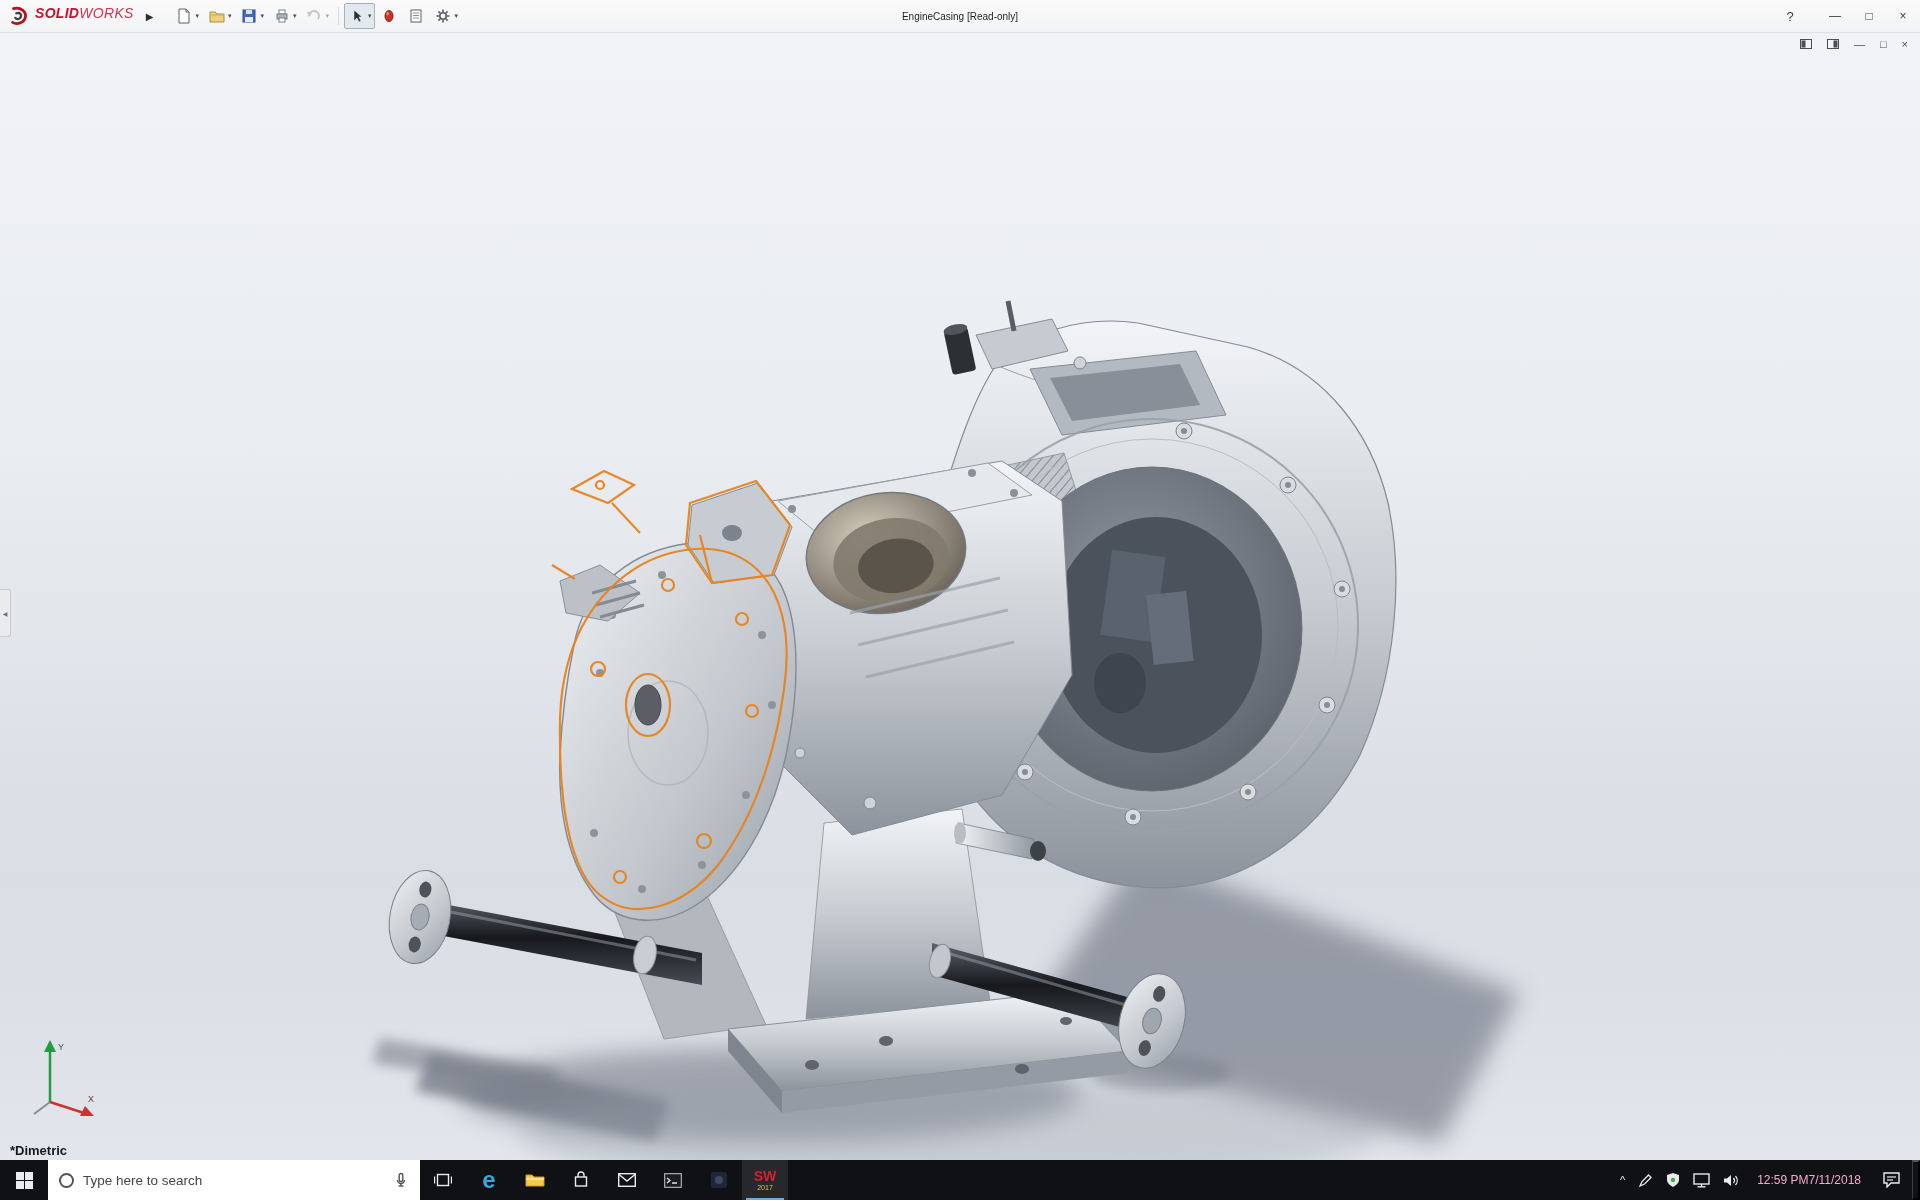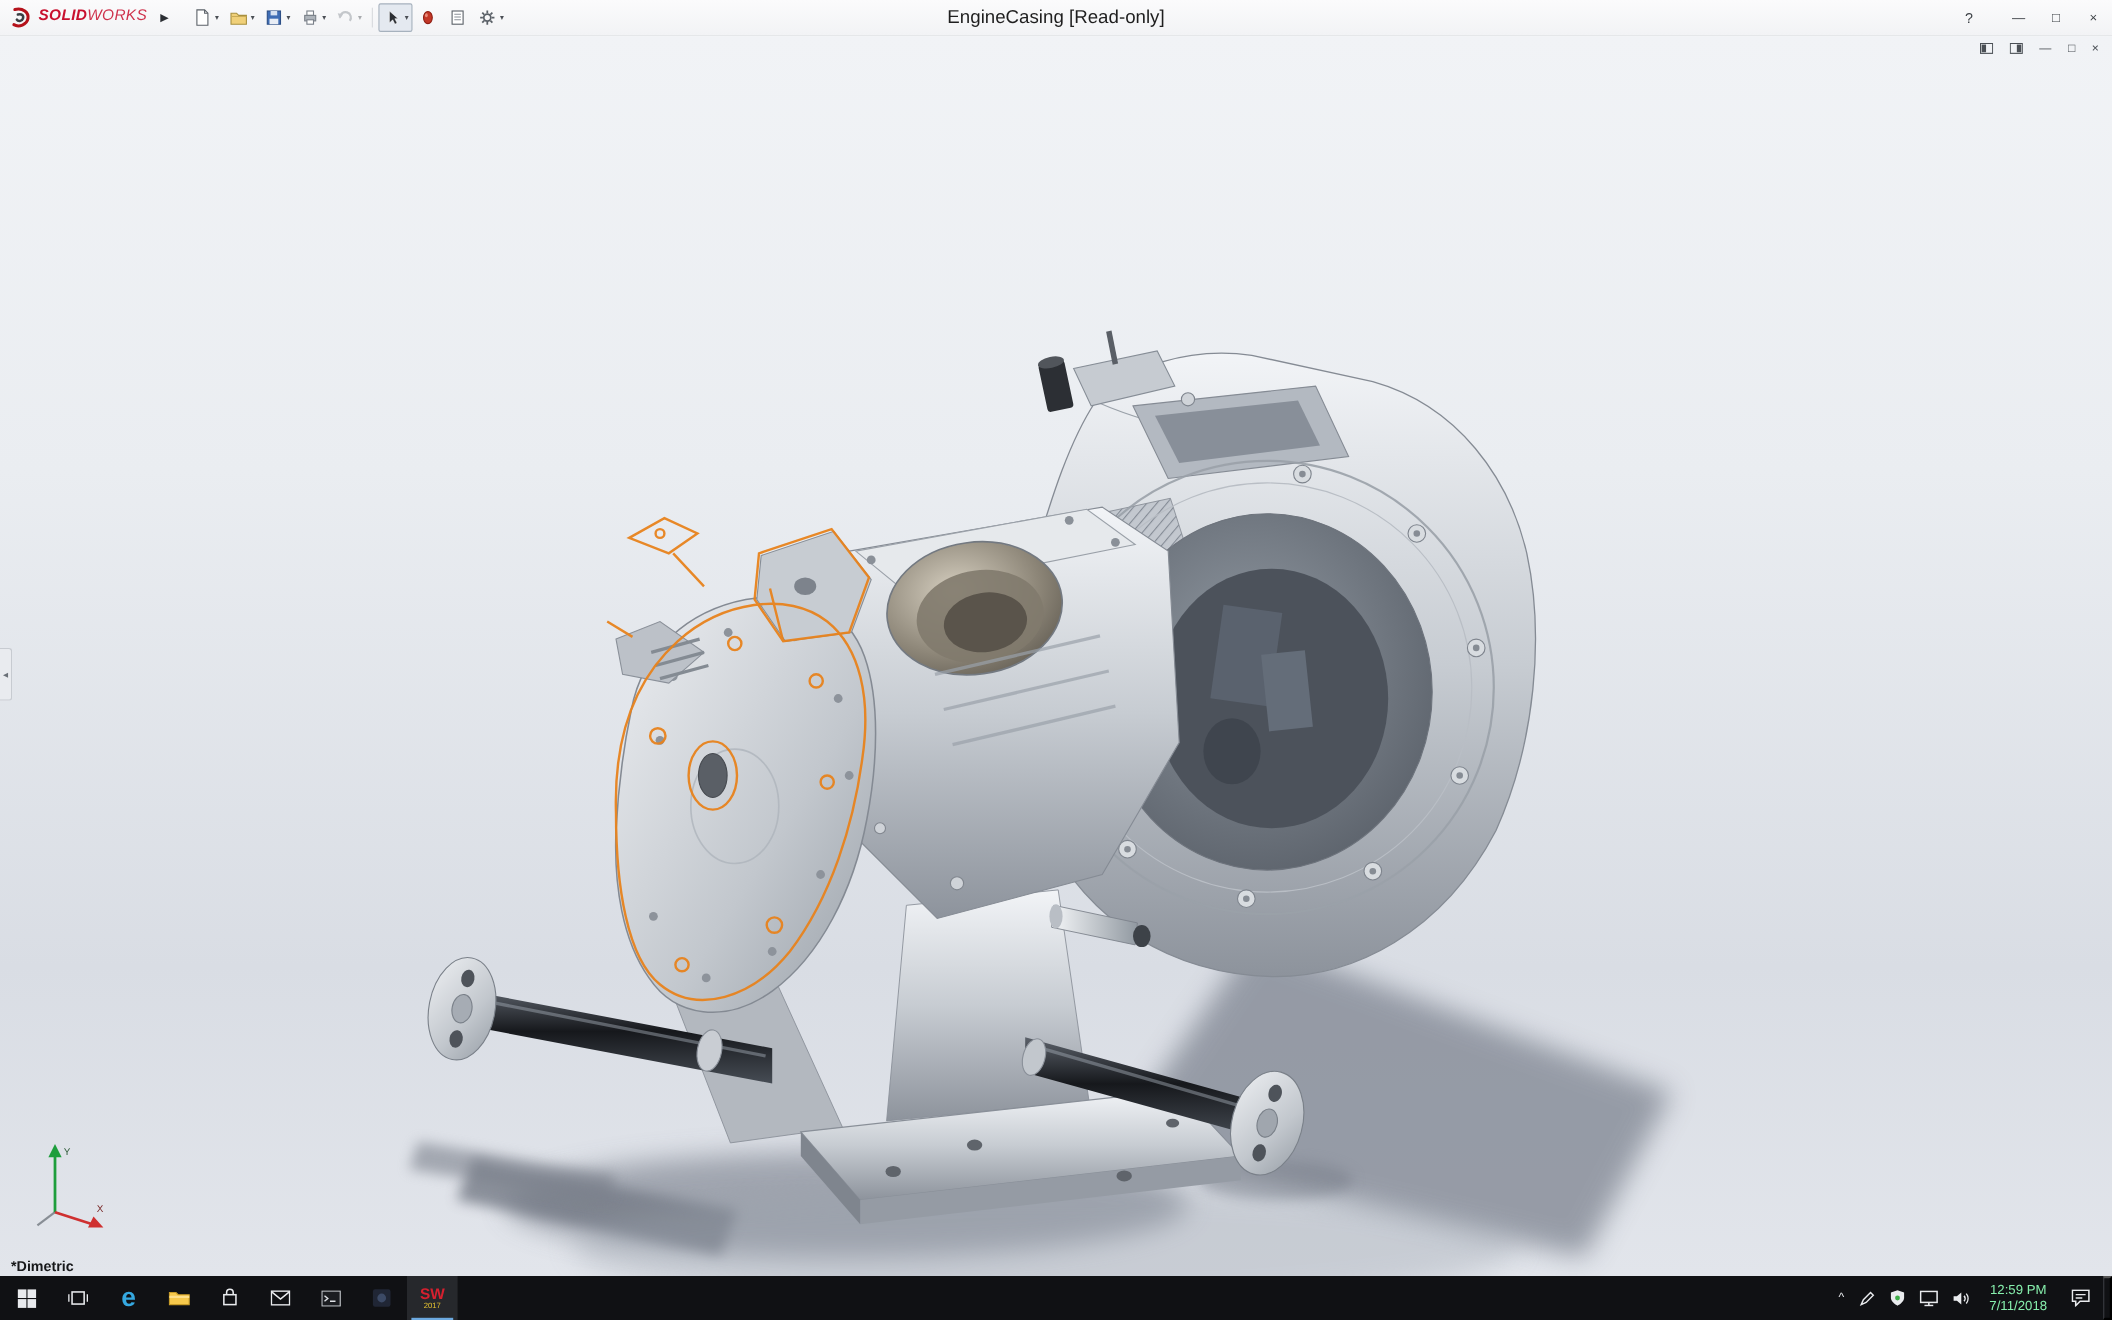--- a/index.html
+++ b/index.html
@@ -13,21 +13,21 @@
   .brand-text { font-size:14px; font-style:italic; letter-spacing:.3px; color:#c8102e; white-space:nowrap; }
   .brand-text .solid { font-weight:bold; }
   .brand-text .works { font-weight:normal; opacity:.85; }
   .flyout-btn { border:none; background:transparent; font-size:10px; color:#2b2e33; padding:4px 6px; cursor:pointer; }
   .toolbar { display:flex; align-items:center; margin-left:12px; gap:1px; }
   .tbtn { height:26px; display:flex; align-items:center; padding:0 3px; border:1px solid transparent; border-radius:2px; background:transparent; cursor:pointer; }
   .tbtn.active { background:#e4e9f0; border-color:#a6b1bd; }
   .tbtn.disabled { opacity:.45; }
   .caret { font-size:7px; color:#4b4f55; margin-left:2px; }
   .tsep { width:1px; height:18px; background:#d8dadd; margin:0 4px; }
-  .doc-title { position:absolute; left:50%; transform:translateX(-50%); font-size:17px; color:#1f1f1f; }
+  .doc-title { position:absolute; left:50%; transform:translateX(-50%); font-size:10px; color:#1f1f1f; }
   .win-controls { margin-left:auto; display:flex; align-items:center; height:100%; }
   .wbtn { width:34px; height:100%; border:none; background:transparent; font-size:12px; color:#3c4045; cursor:pointer; }
   .wbtn.help { width:28px; margin-right:14px; font-size:13px; }
 
   
   .viewport { position:relative; height:1127px;
       background:linear-gradient(180deg,#f1f3f6 0%, #eaedf1 35%, #d9dde4 75%, #e2e5eb 100%); }
   .model-svg { position:absolute; inset:0; width:1920px; height:1127px; }
   .child-controls { position:absolute; top:5px; right:12px; display:flex; align-items:center; gap:15px;
       color:#4a4f55; font-size:11px; }
@@ -49,22 +49,22 @@
   .ticon { width:46px; display:flex; align-items:center; justify-content:center; position:relative; cursor:pointer; background:transparent; border:none; }
   .ticon.active { background:#26282c; }
   .ticon.active::after { content:""; position:absolute; left:4px; right:4px; bottom:0; height:2px; background:#6ca9e0; }
   .edge-letter { font-size:24px; font-weight:bold; color:#35a8e0; line-height:1; }
   .sw-badge { display:flex; flex-direction:column; align-items:center; line-height:1; }
   .sw-badge .sw { color:#d6202f; font-weight:bold; font-size:14px; }
   .sw-badge .yr { color:#e8c531; font-size:7px; margin-top:1px; }
   .tray { margin-left:auto; display:flex; align-items:center; gap:13px; padding:0 8px; }
   .tray .titem { border:none; background:transparent; cursor:pointer; display:flex; align-items:center; color:#e9ebee; }
   .chev { font-size:11px; color:#e9ebee; }
-  .clock { display:flex; flex-direction:column; align-items:center; justify-content:center;
-           font-size:12px; line-height:15px; padding:0 9px; cursor:pointer; background:transparent; border:none; color:#86efac; }
+  .clock { display:flex; align-items:center; justify-content:center;
+           font-size:12px; line-height:15px; padding:0 9px; cursor:pointer; background:transparent; border:none; color:#f9a8d4; }
   .action-btn { width:42px; display:flex; align-items:center; justify-content:center; background:transparent; border:none; cursor:pointer; }
   .show-desktop { width:8px; border-left:1px solid #3a3d41; background:transparent; cursor:pointer; }
 </style>
 </head>
 <body>
 
 <header class="menubar">
   <div class="brand">
     <svg width="22" height="22" viewBox="0 0 24 24">
       <path d="M6,4 C14,2 20,7 19,13 C18,19 10,22 5,19" fill="none" stroke="#b5121b" stroke-width="3" stroke-linecap="round"></path>
@@ -395,20 +395,32 @@
 <footer class="taskbar">
   <button class="start-btn">
     <svg width="17" height="17" viewBox="0 0 17 17">
       <rect x="0" y="0" width="8" height="8" fill="#e9ebee"></rect>
         <rect x="9" y="0" width="8" height="8" fill="#e9ebee"></rect>
       <rect x="0" y="9" width="8" height="8" fill="#e9ebee"></rect>
         <rect x="9" y="9" width="8" height="8" fill="#e9ebee"></rect>
     </svg>
   </button>
 
+  <div class="searchbox">
+    <span class="cortana-ring"></span>
+    <input class="search-input" type="text" placeholder="Type here to search" style="">
+    <button class="mic-btn">
+      <svg width="16" height="16" viewBox="0 0 16 16">
+        <rect x="6.2" y="1.5" width="3.6" height="8" rx="1.8" fill="none" stroke="#4f5459" stroke-width="1.4"></rect>
+        <path d="M4.5,8 a3.5,3.5 0 0 0 7,0" fill="none" stroke="#4f5459" stroke-width="1.4"></path>
+        <line x1="8" y1="11.5" x2="8" y2="14" stroke="#4f5459" stroke-width="1.4"></line>
+        <line x1="5.5" y1="14" x2="10.5" y2="14" stroke="#4f5459" stroke-width="1.4"></line>
+      </svg>
+    </button>
+  </div>
 
   <button class="ticon">
     <svg width="18" height="16" viewBox="0 0 18 16">
       <rect x="3.5" y="2.5" width="11" height="11" fill="none" stroke="#e9ebee" stroke-width="1.4"></rect>
       <line x1="0.5" y1="4.5" x2="0.5" y2="11.5" stroke="#e9ebee" stroke-width="1.4"></line>
       <line x1="17.5" y1="4.5" x2="17.5" y2="11.5" stroke="#e9ebee" stroke-width="1.4"></line>
     </svg>
   </button>
   <button class="ticon">
     <span class="edge-letter">e</span>

